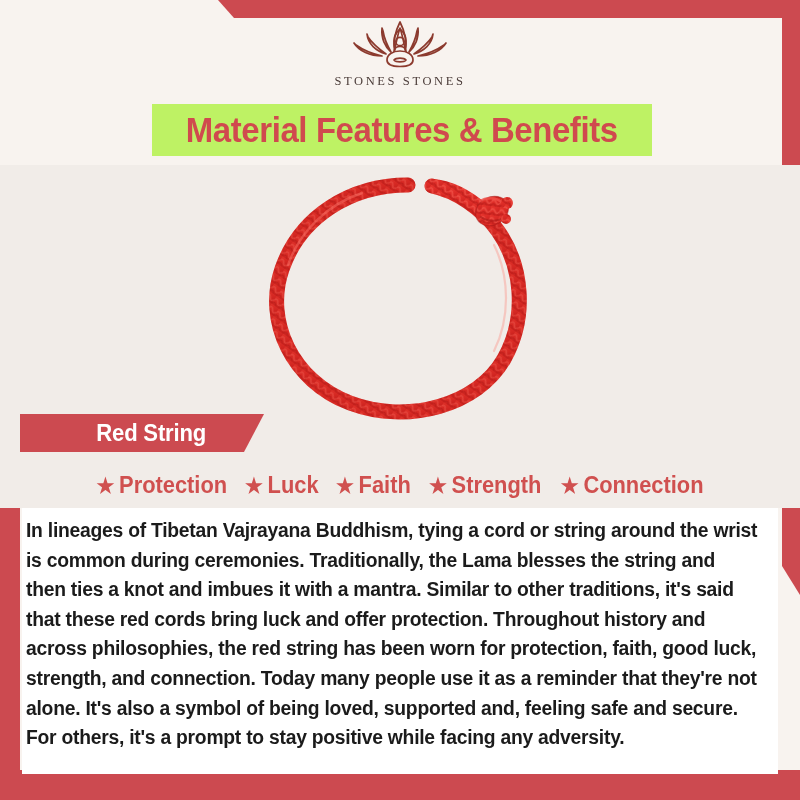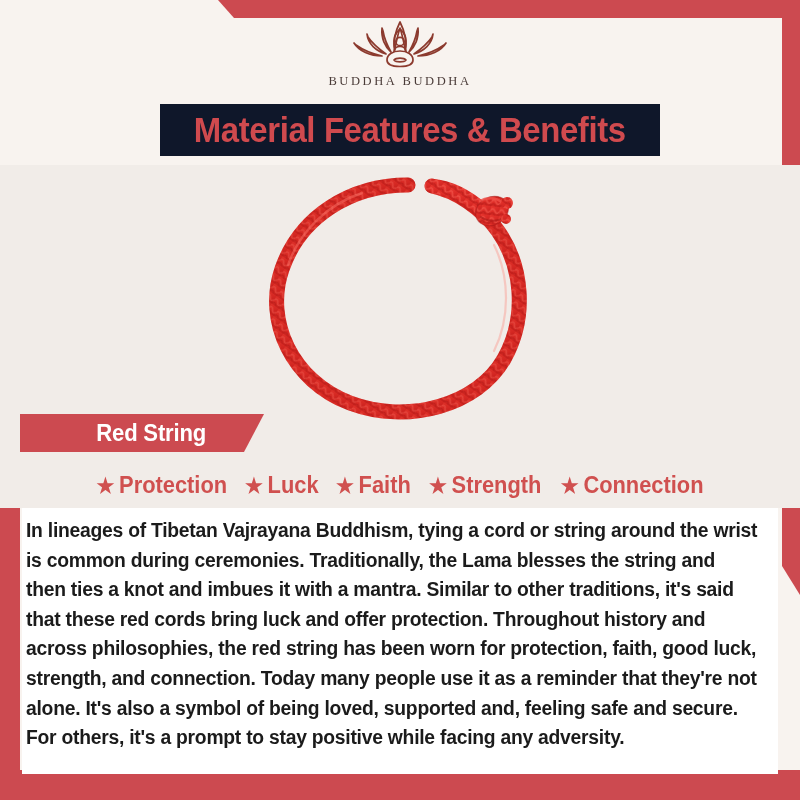--- a/index.html
+++ b/index.html
@@ -59,23 +59,23 @@
     font-family: "Liberation Serif", serif;
     font-size: 12.5px;
     letter-spacing: 2.6px;
     color: #4a3b38;
     font-weight: 400;
   }
 
   
   .title-band {
     position: absolute;
-    top: 104px; left: 160px;
+    top: 104px; left: 152px;
     width: 500px; height: 52px;
-    background: #0f172a;
+    background: #bef264;
     display: flex;
     align-items: center;
     justify-content: center;
   }
   .title-text {
     color: #d04a4e;
     font-size: 35px;
     font-weight: 700;
     letter-spacing: -0.4px;
     transform: scaleX(0.94);
@@ -187,21 +187,21 @@
 
         <circle cx="66" cy="25.5" r="4.2"></circle>
 
         <path d="M60 35.5 C60.5 32, 63 30.5, 66 30.5 C69 30.5, 71.5 32, 72 35.5"></path>
 
         <path d="M53 44 C53 38.5, 58.5 35, 66 35 C73.5 35, 79 38.5, 79 44 C79 48.5, 73.5 50.5, 66 50.5 C58.5 50.5, 53 48.5, 53 44 Z"></path>
 
         <path d="M60 44 C62 41.5, 70 41.5, 72 44 C70 46.5, 62 46.5, 60 44 Z"></path>
       </g>
     </svg>
-    <div class="logo-word">BUDDHA BUDDHA</div>
+    <div class="logo-word">STONES STONES</div>
   </div>
 
   <div class="title-band">
     <div class="title-text">Material Features &amp; Benefits</div>
   </div>
 
   <div class="photo-zone">
     <svg class="bracelet-svg" width="320" height="252" viewBox="0 0 320 252">
       <defs>
         <linearGradient id="cordgrad" x1="0" y1="0" x2="1" y2="1">

